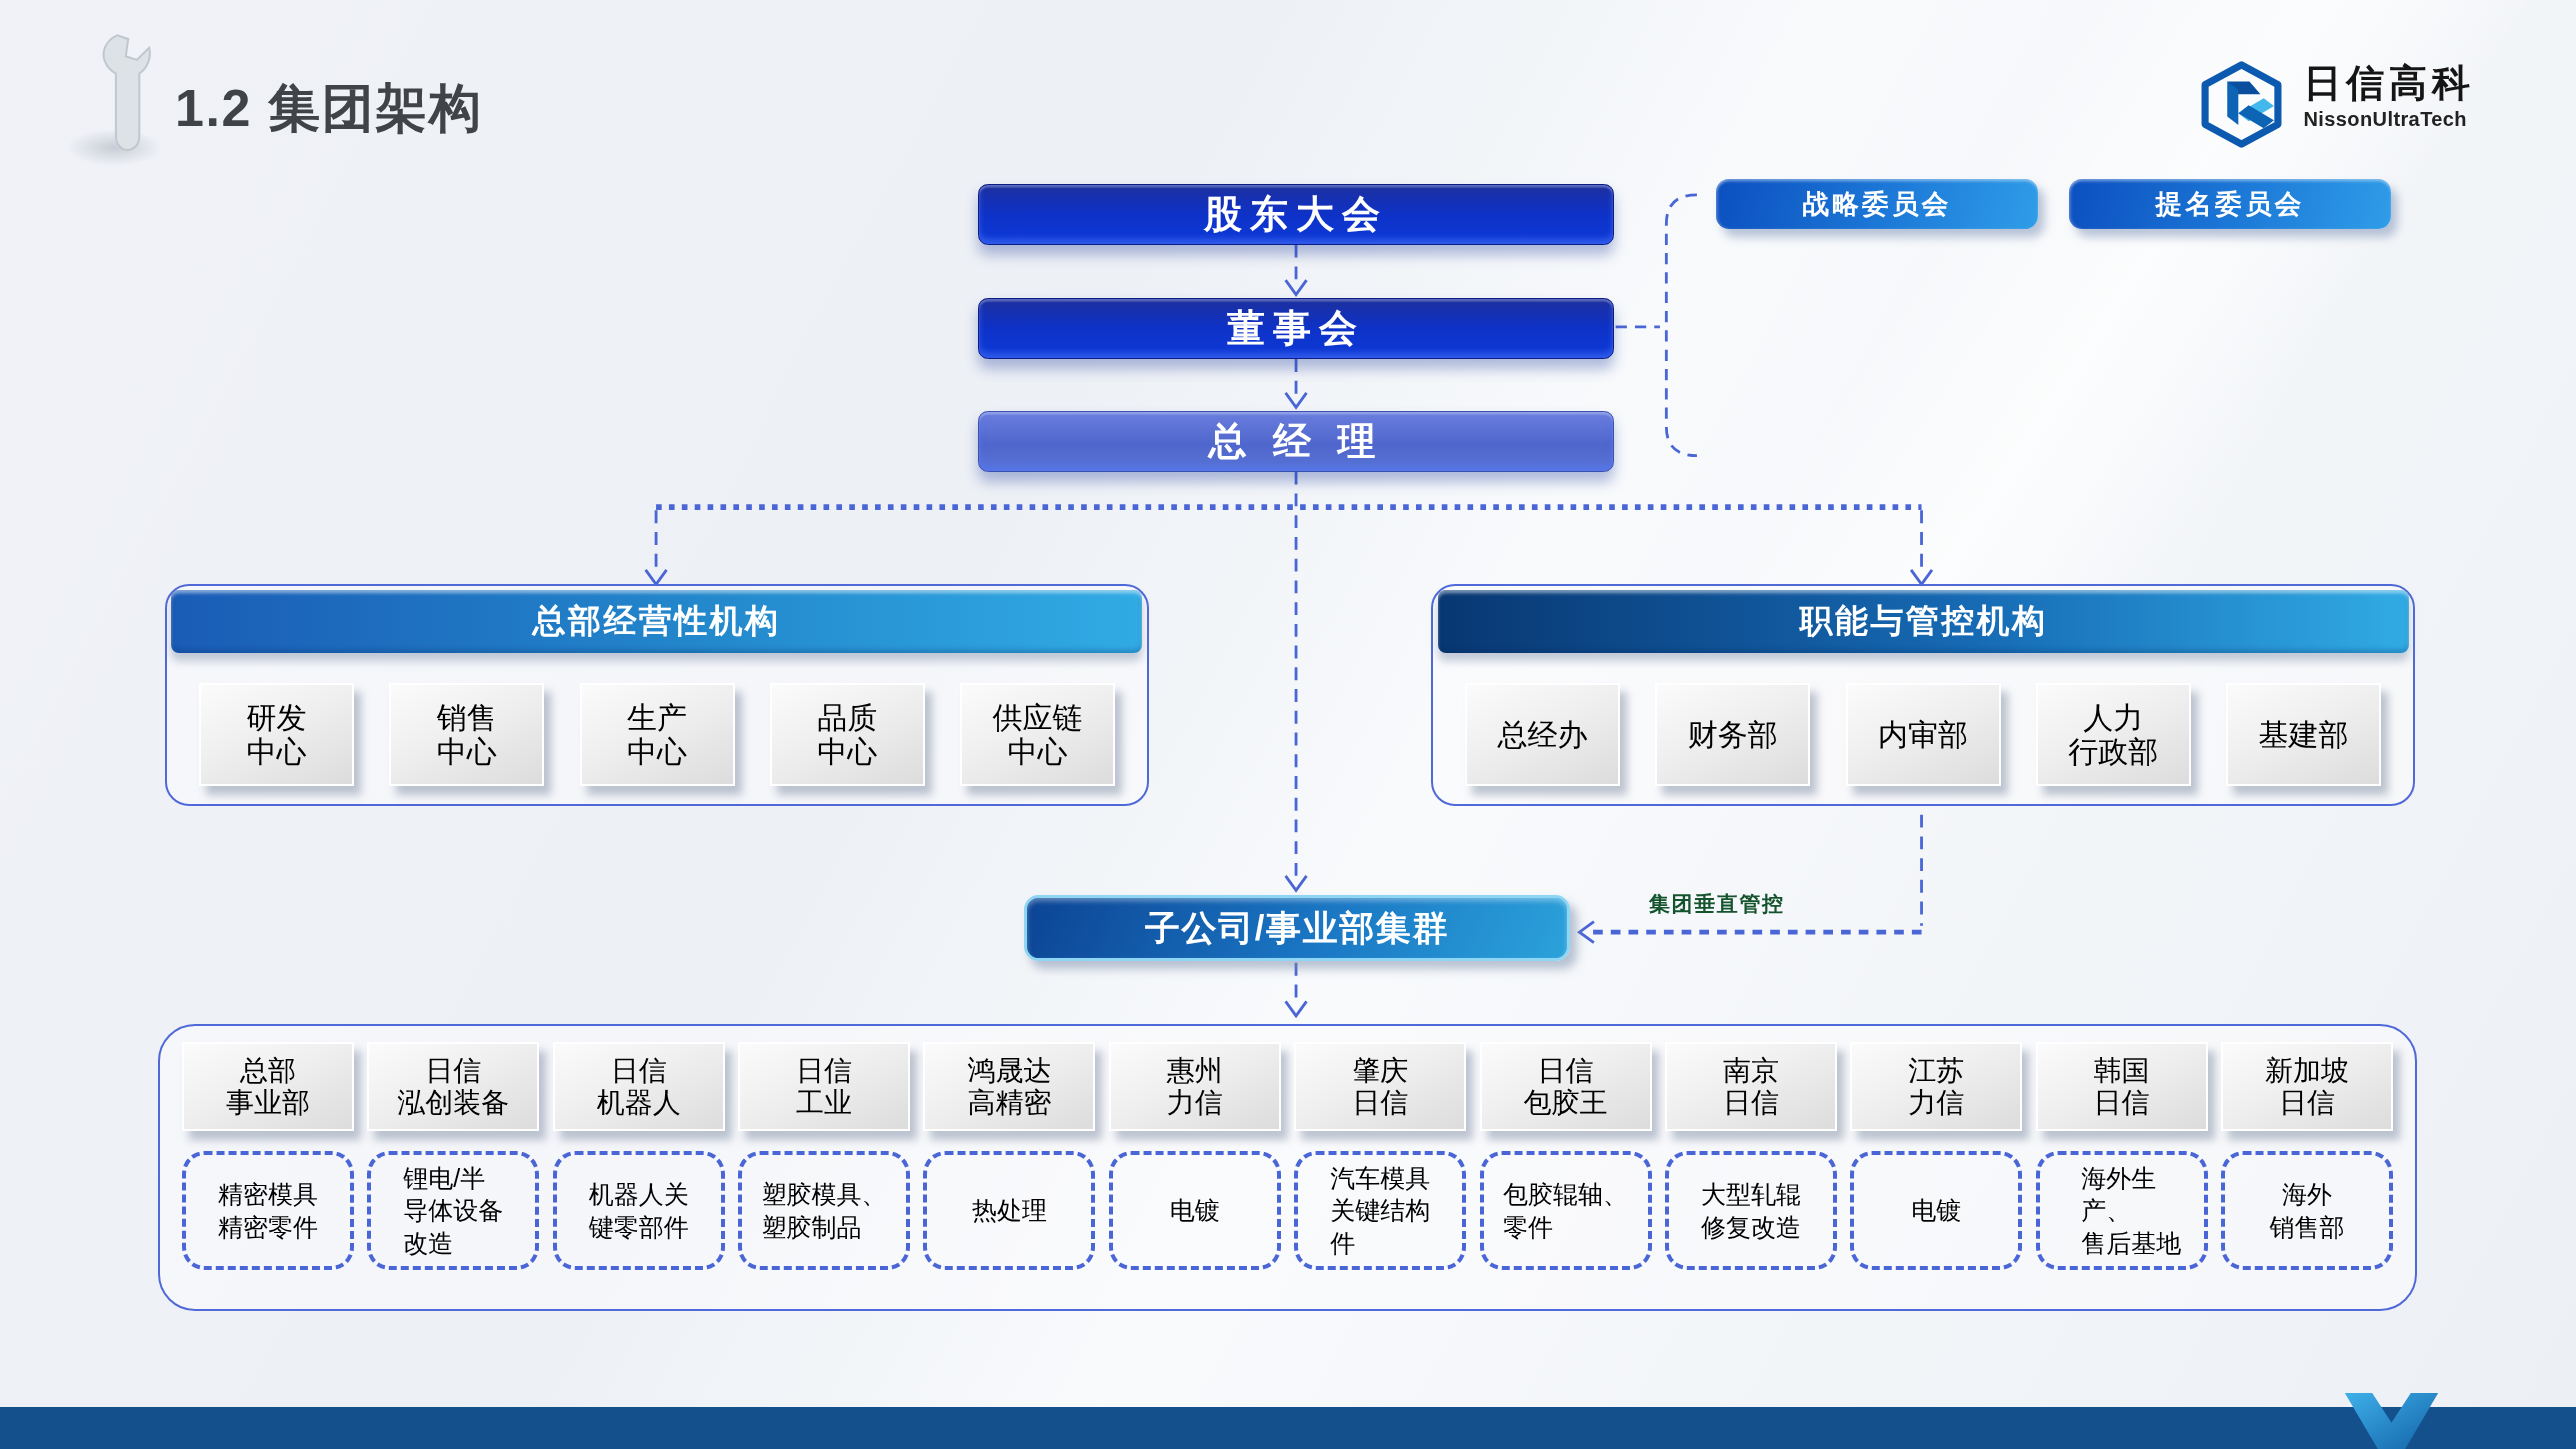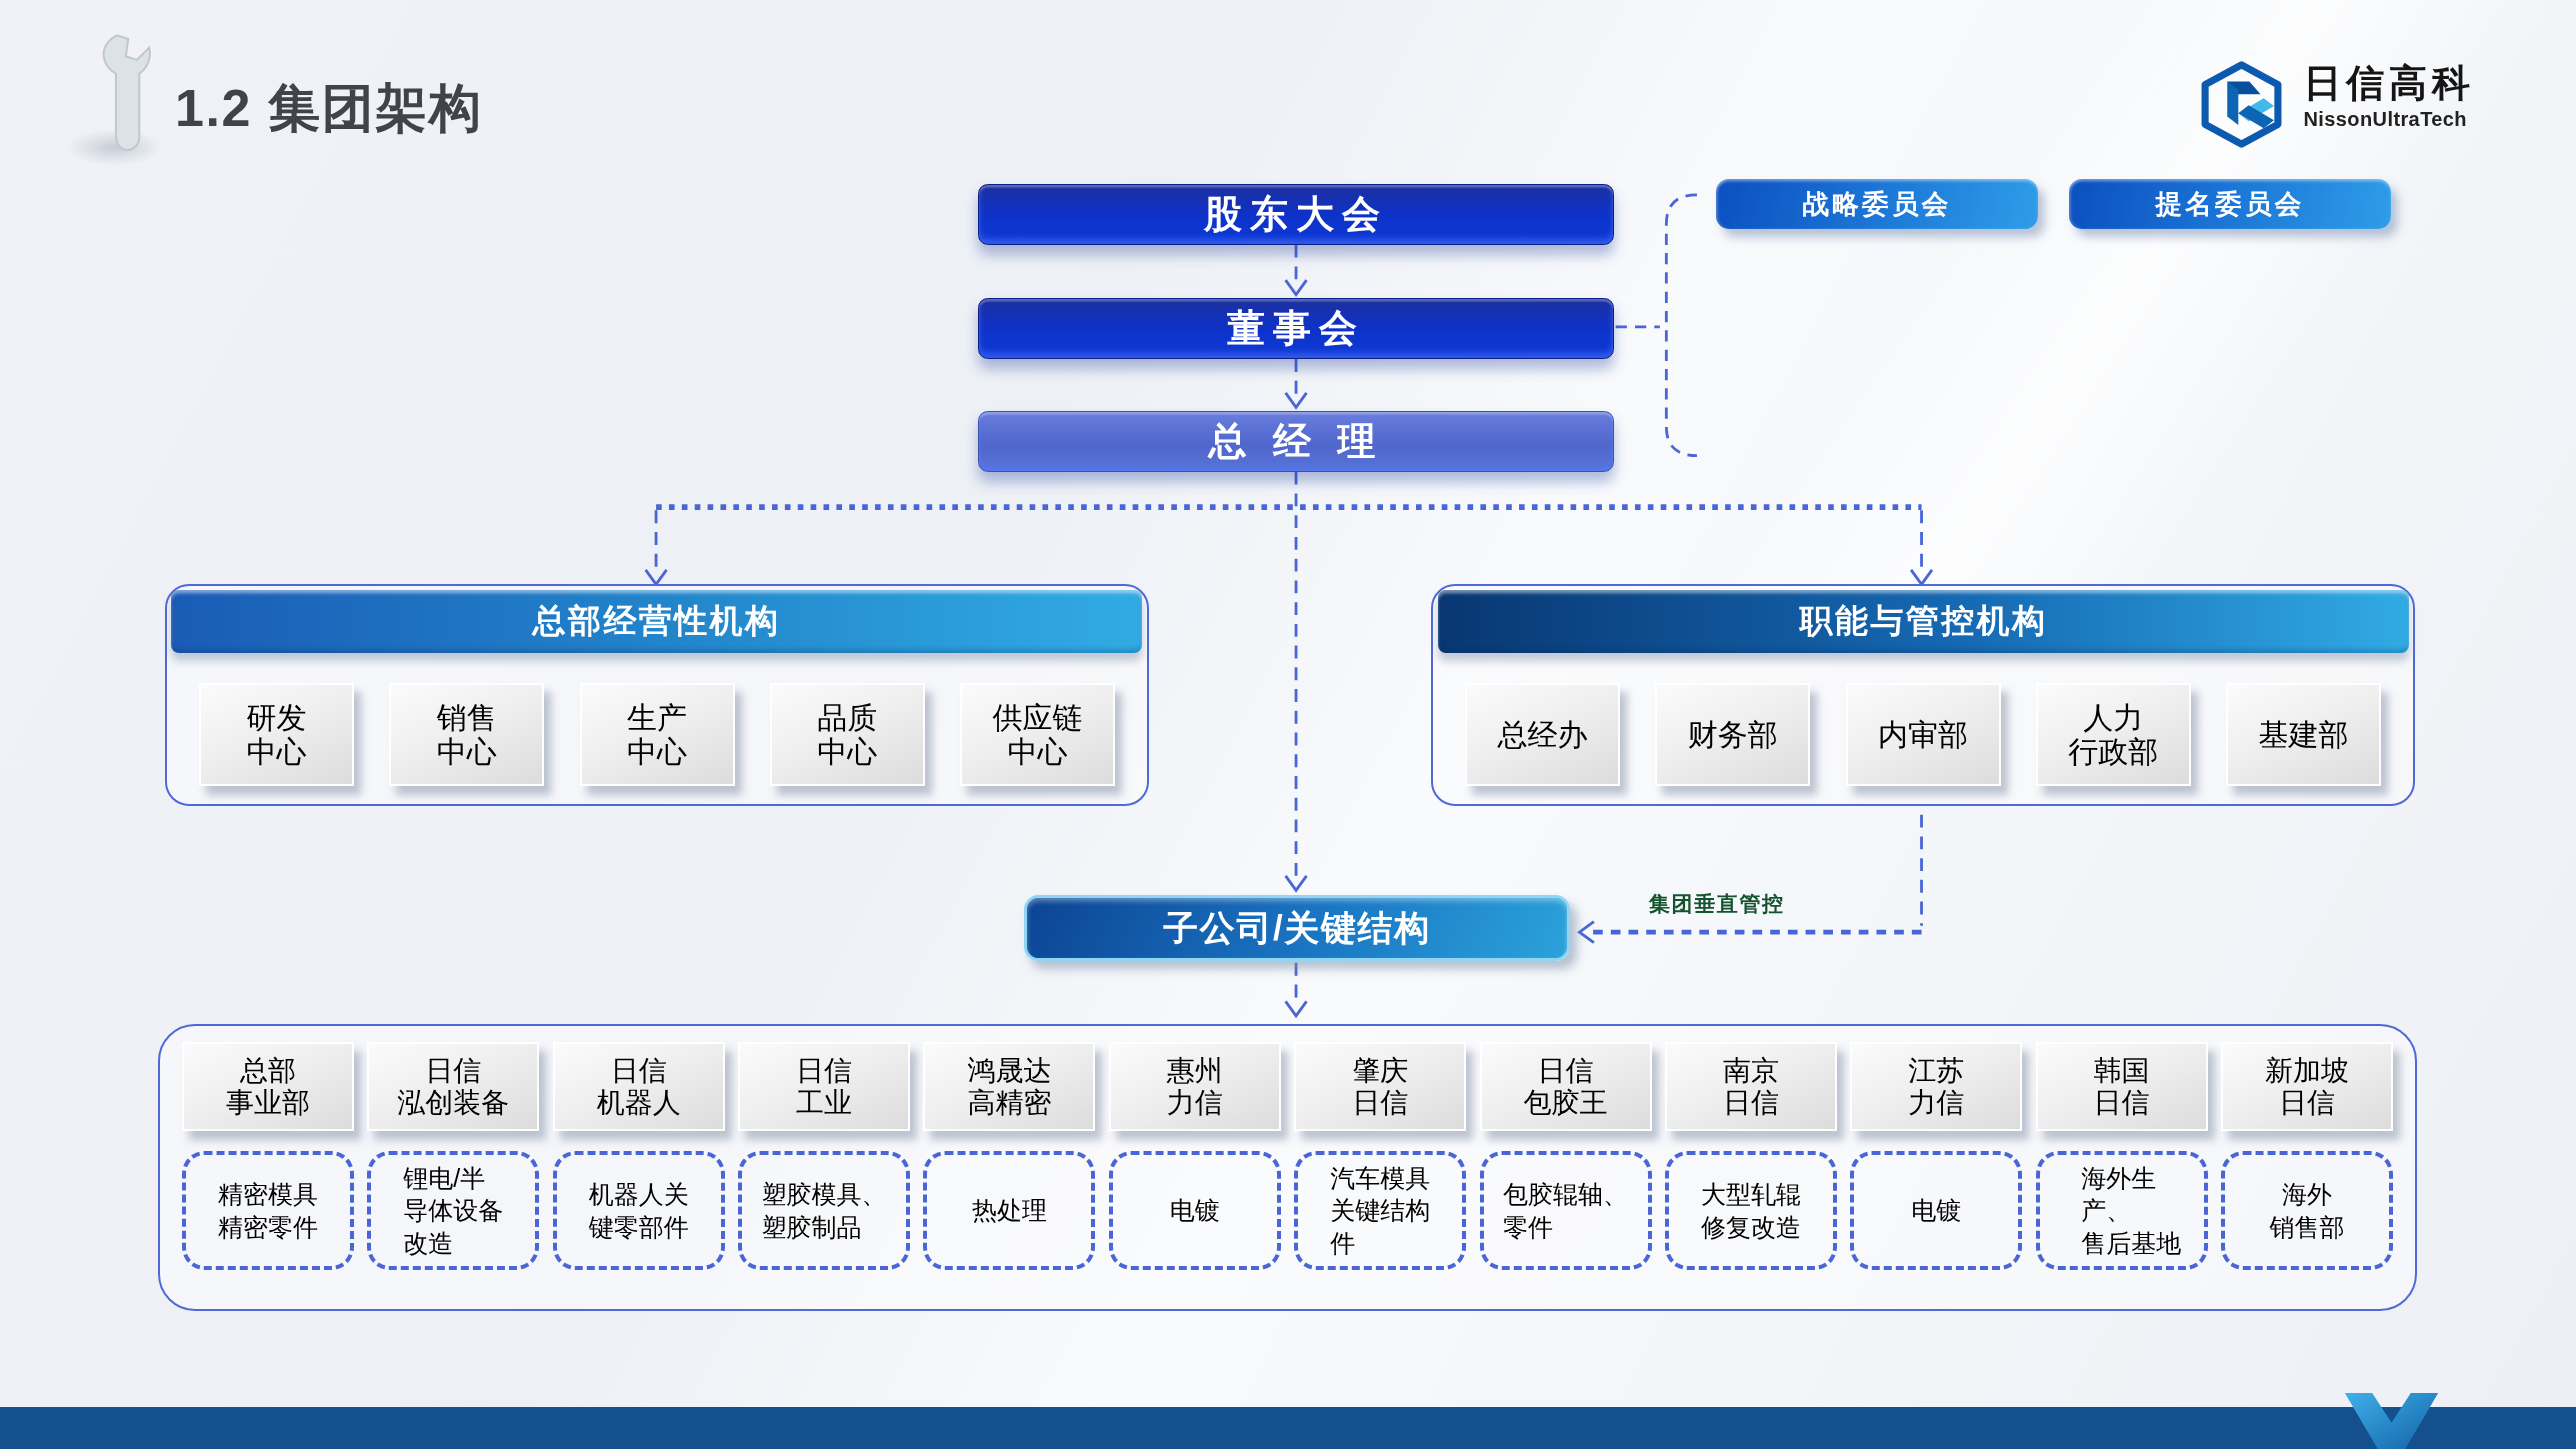--- a/index.html
+++ b/index.html
@@ -195,21 +195,21 @@
     <div class="unit">
       <span>人力
 行政部</span>
     </div>
 
     <div class="unit">
       <span>基建部</span>
     </div>
   </div>
 
-<div class="cluster">子公司/关键结构</div>
+<div class="cluster">子公司/事业部集群</div>
 <div class="control-label">集团垂直管控</div>
 
 <div class="frame big" style="left:158px;top:1024px;width:2259px;height:287px"></div>
 <div class="row" style="left:182px;top:1042px;width:2211px">
 
     <div class="unit sub">
       <span>总部
 事业部</span>
     </div>
 

